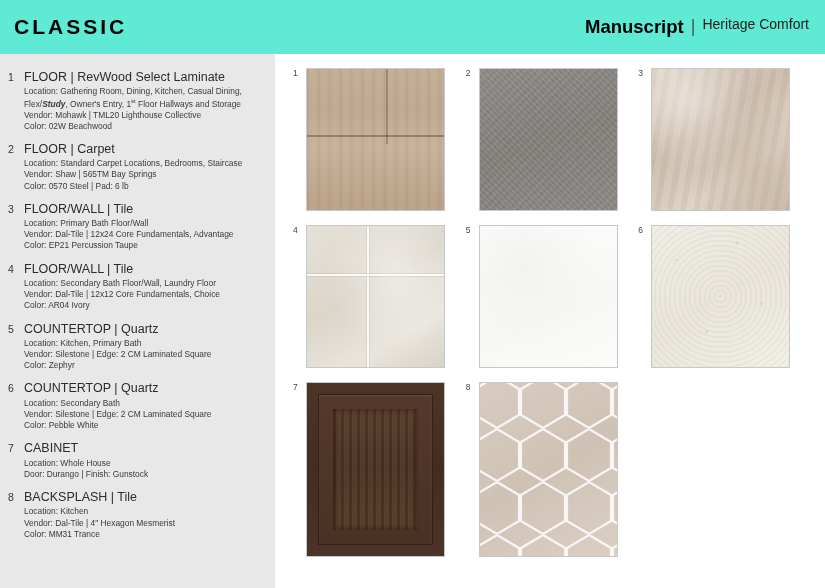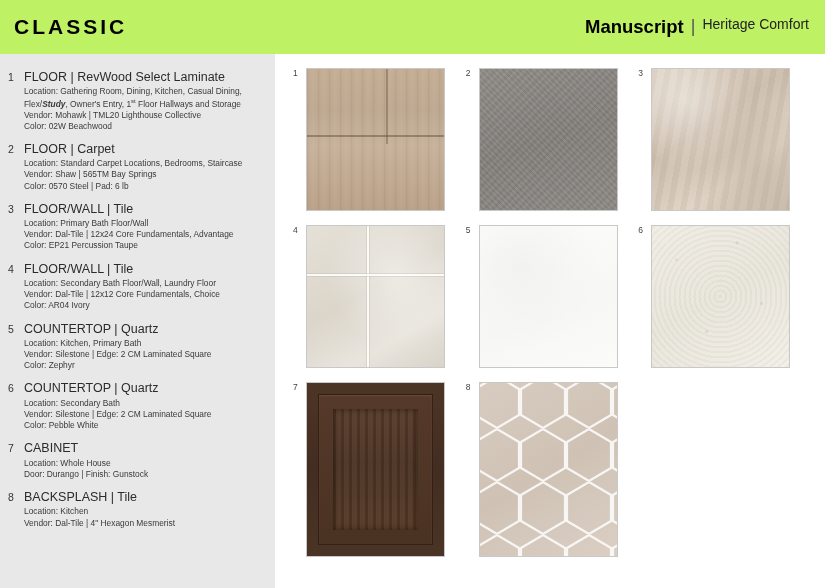--- a/index.html
+++ b/index.html
@@ -13,21 +13,21 @@
   .page {
     position: relative;
     width: 825px; height: 588px;
     background: #ffffff;
   }
 
   
   .header {
     position: absolute; top: 0; left: 0;
     width: 825px; height: 54px;
-    background: #bef264;
+    background: #5eead4;
     display: flex; align-items: center;
     justify-content: space-between;
     padding: 0 16px 0 14px;
   }
   .brand {
     font-size: 21px;
     font-weight: bold;
     letter-spacing: 3px;
     color: #000000;
   }
@@ -312,20 +312,21 @@
         <div class="legend-line">Door: Durango | Finish: Gunstock</div>
       </div>
     </div>
 
     <div class="legend-item">
       <div class="legend-num">8</div>
       <div class="legend-body">
         <div class="legend-title">BACKSPLASH | Tile</div>
         <div class="legend-line">Location: Kitchen</div>
         <div class="legend-line">Vendor: Dal-Tile | 4" Hexagon Mesmerist</div>
+        <div class="legend-line">Color: MM31 Trance</div>
       </div>
     </div>
 
   </div>
 
   <div class="grid">
 
     <div class="row">
       <div class="cell">
         <div class="label">1</div>

